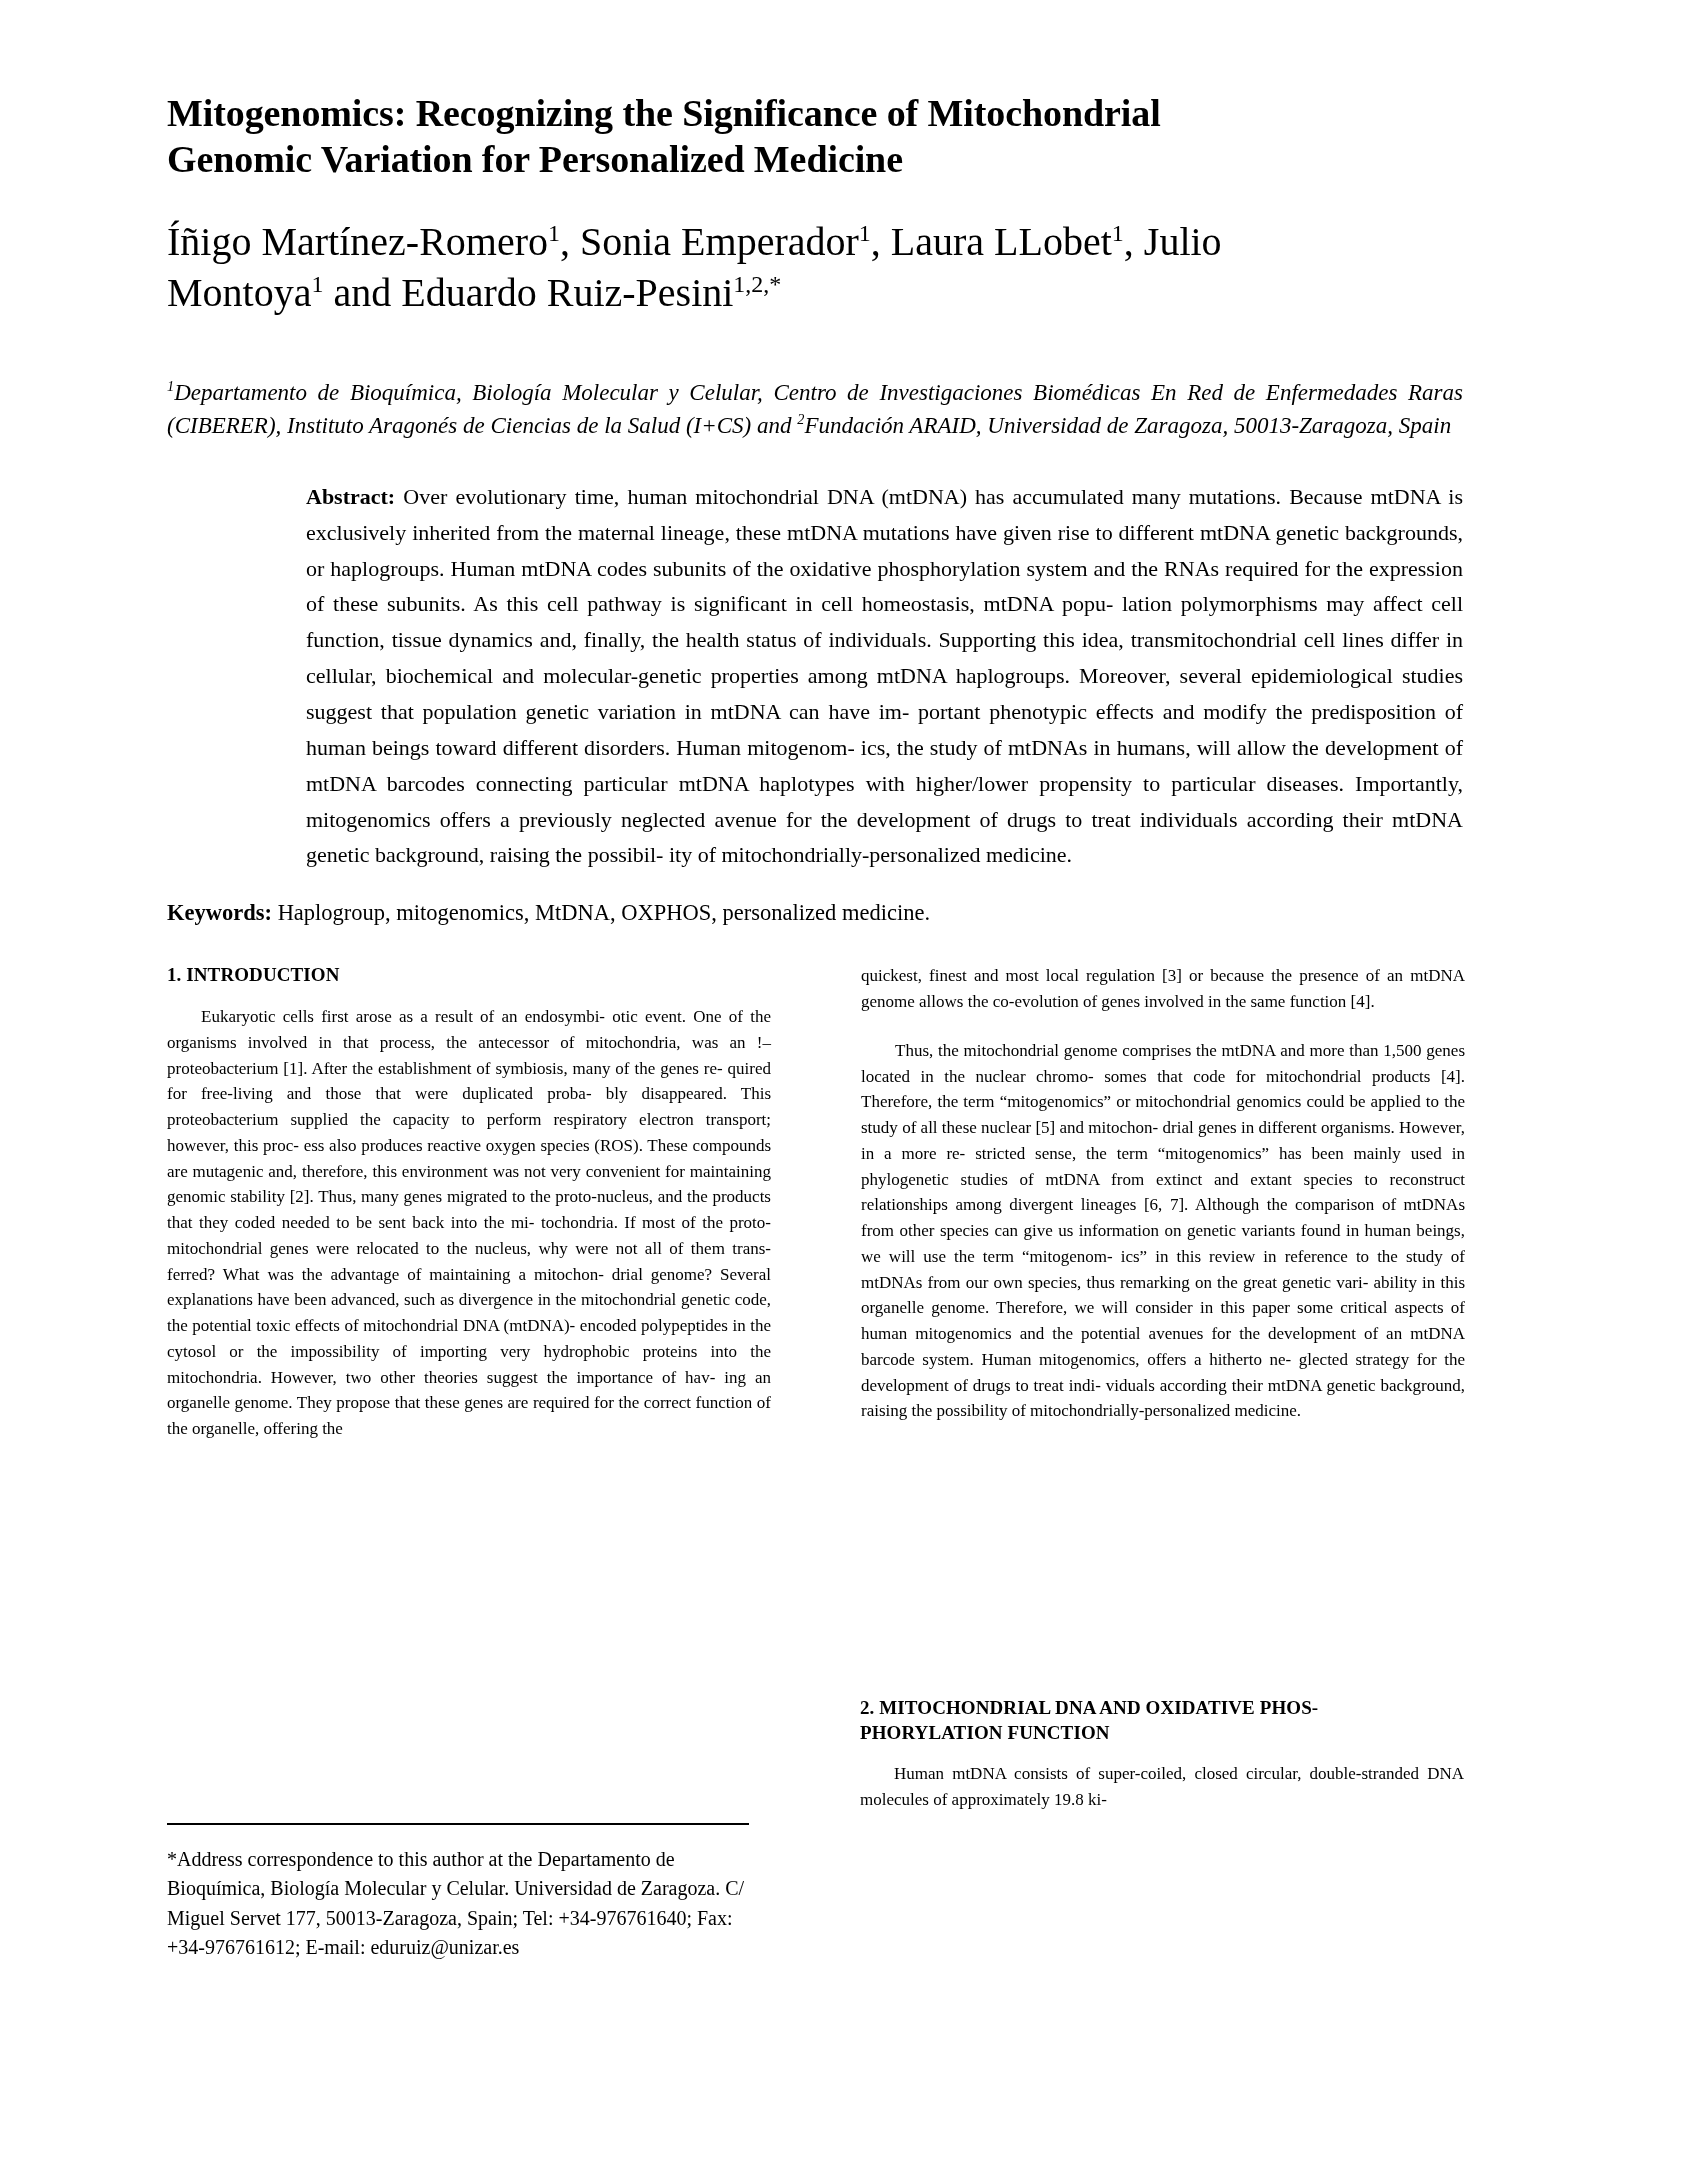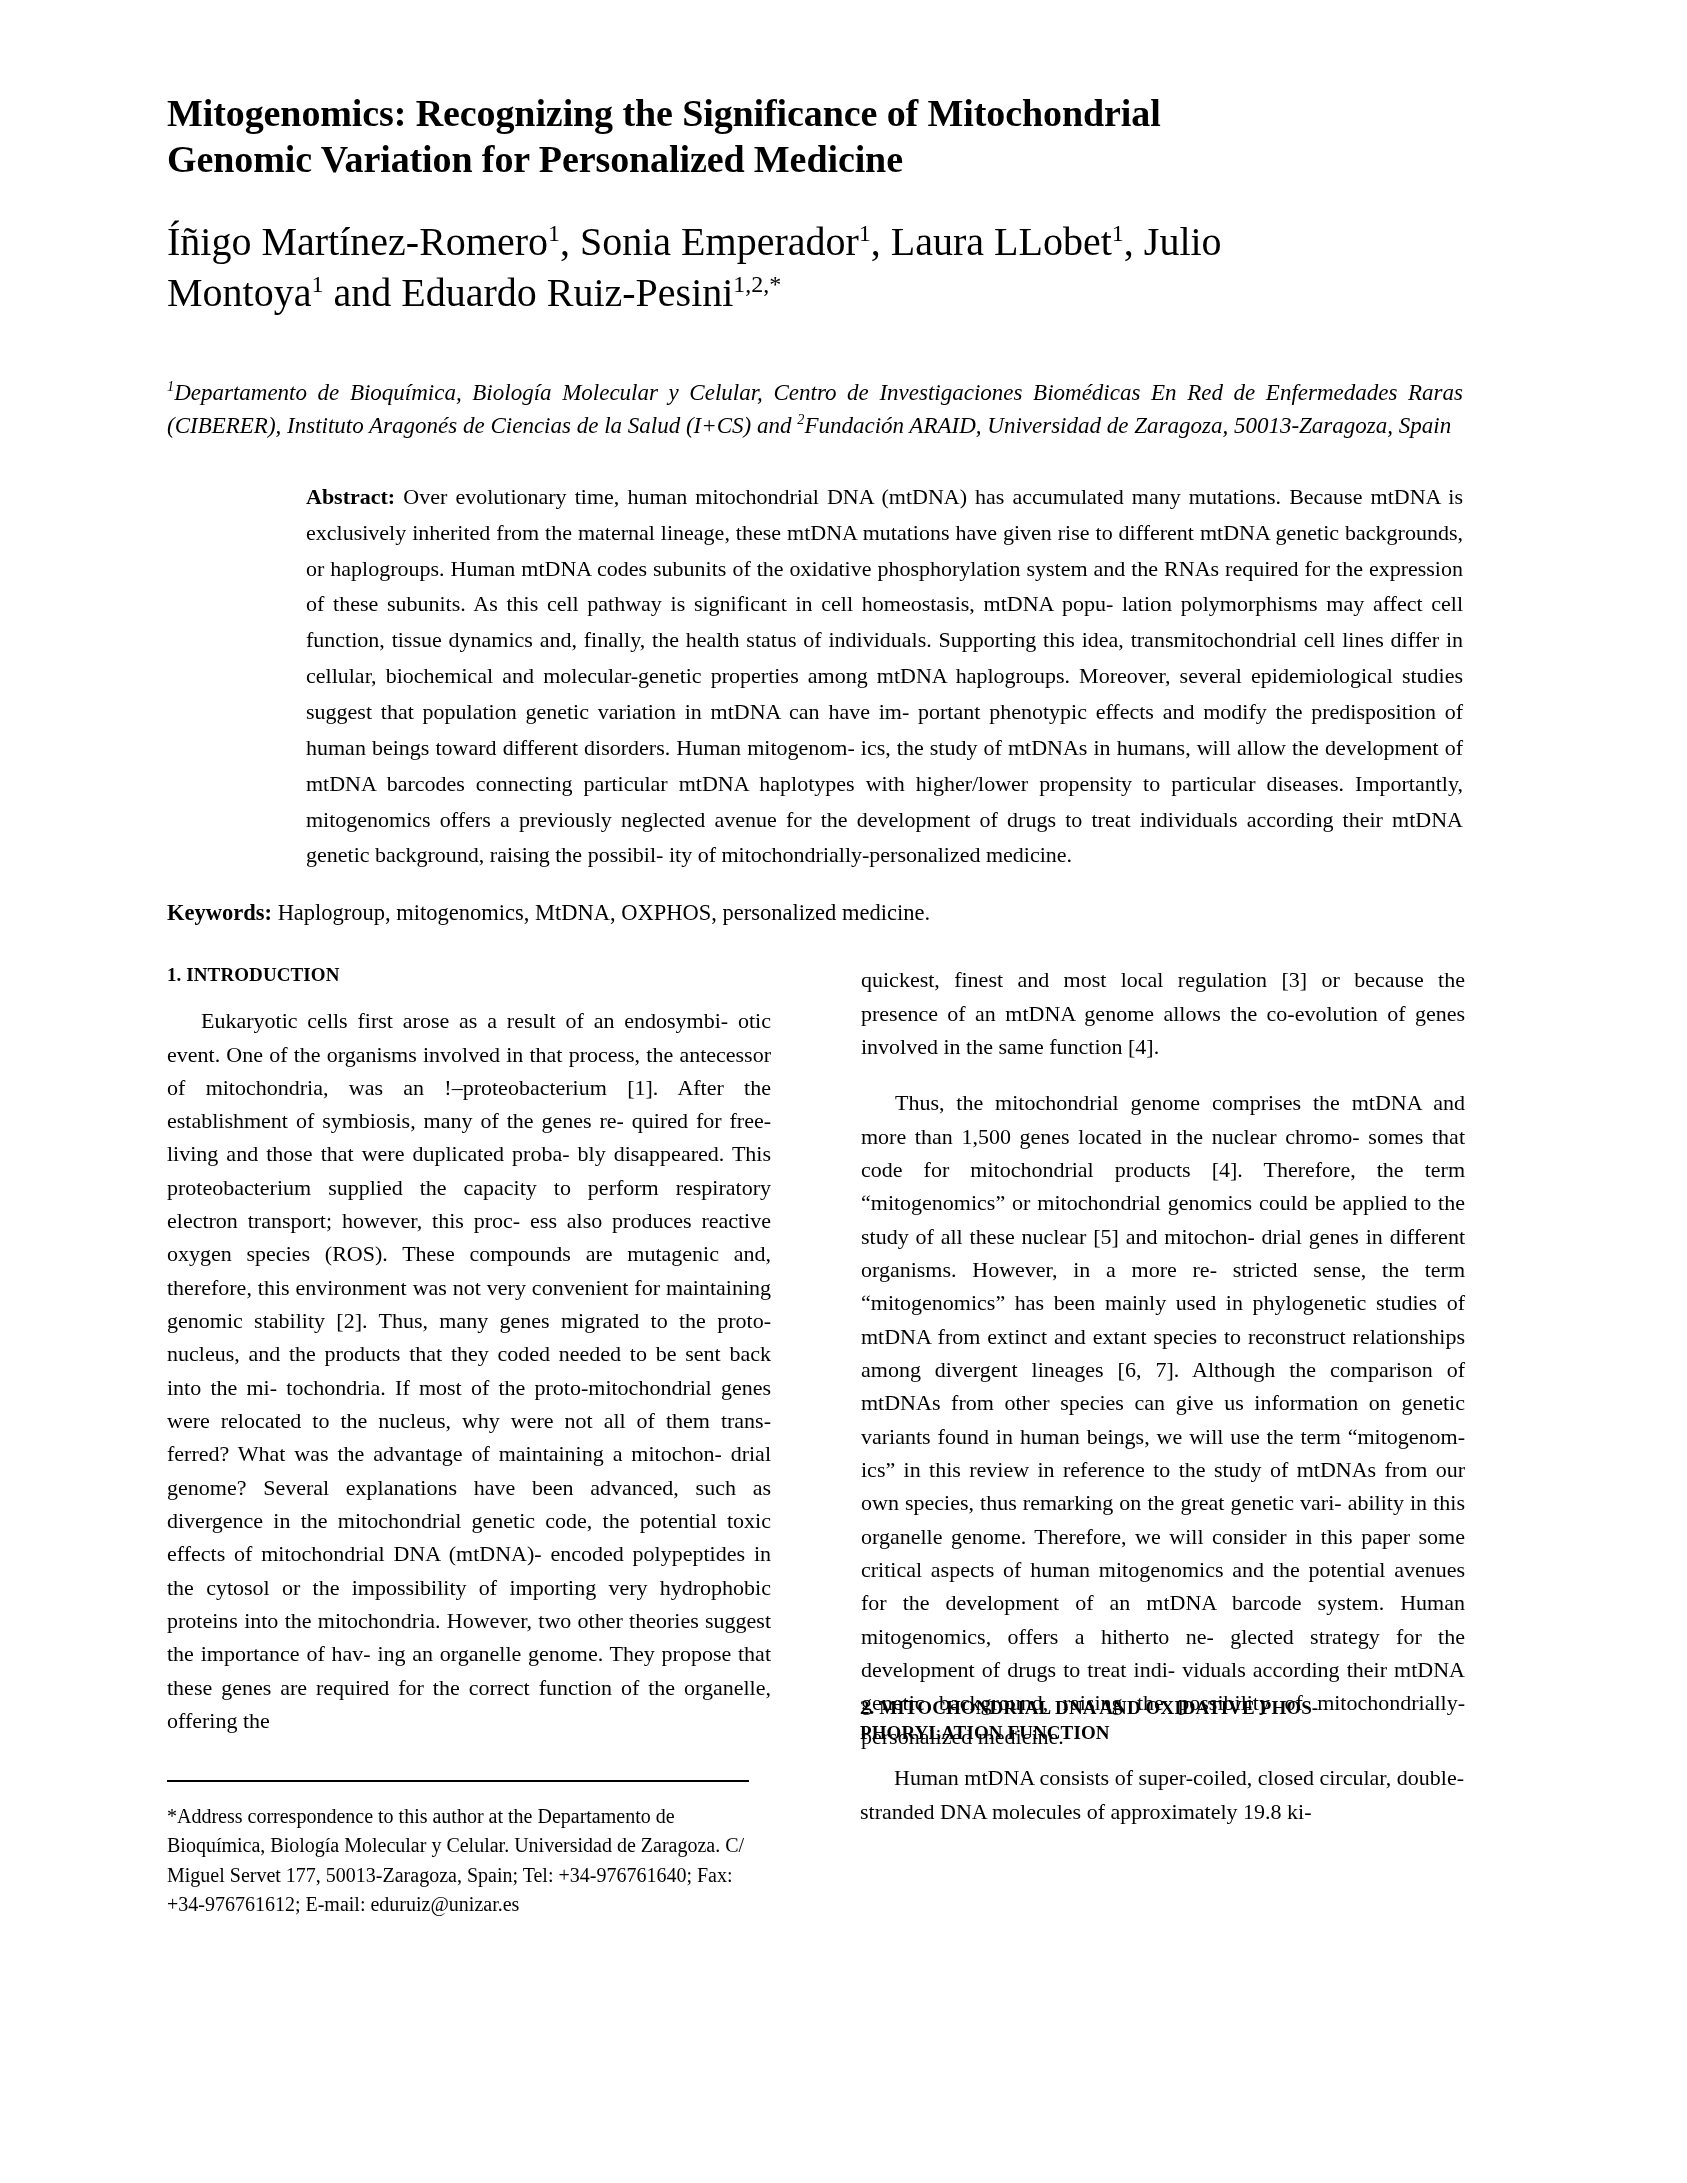--- a/index.html
+++ b/index.html
@@ -103,35 +103,35 @@
     font-size: 19px;
     font-weight: bold;
     line-height: 1.30;
     margin: 0 0 16px 0;
     letter-spacing: 0.1px;
   }
   h2.section.second {
     margin-top: 4px;
   }
   p.body {
-    font-size: 22px;
+    font-size: 17px;
     line-height: 1.515;
     margin: 0 0 0 0;
     text-align: justify;
     text-justify: inter-word;
     text-indent: 34px;
   }
   p.body.cont { text-indent: 0; }
   p.body + p.body { margin-top: 23px; }
 
   
   .footnote-zone {
     position: absolute;
     left: 167px;
-    top: 1780px;
+    top: 1823px;
     width: 604px;
   }
   .footnote-rule {
     width: 582px;
     height: 0;
     border-top: 2.6px solid #000;
     margin-bottom: 20px;
   }
   .footnote {
     font-size: 20px;

